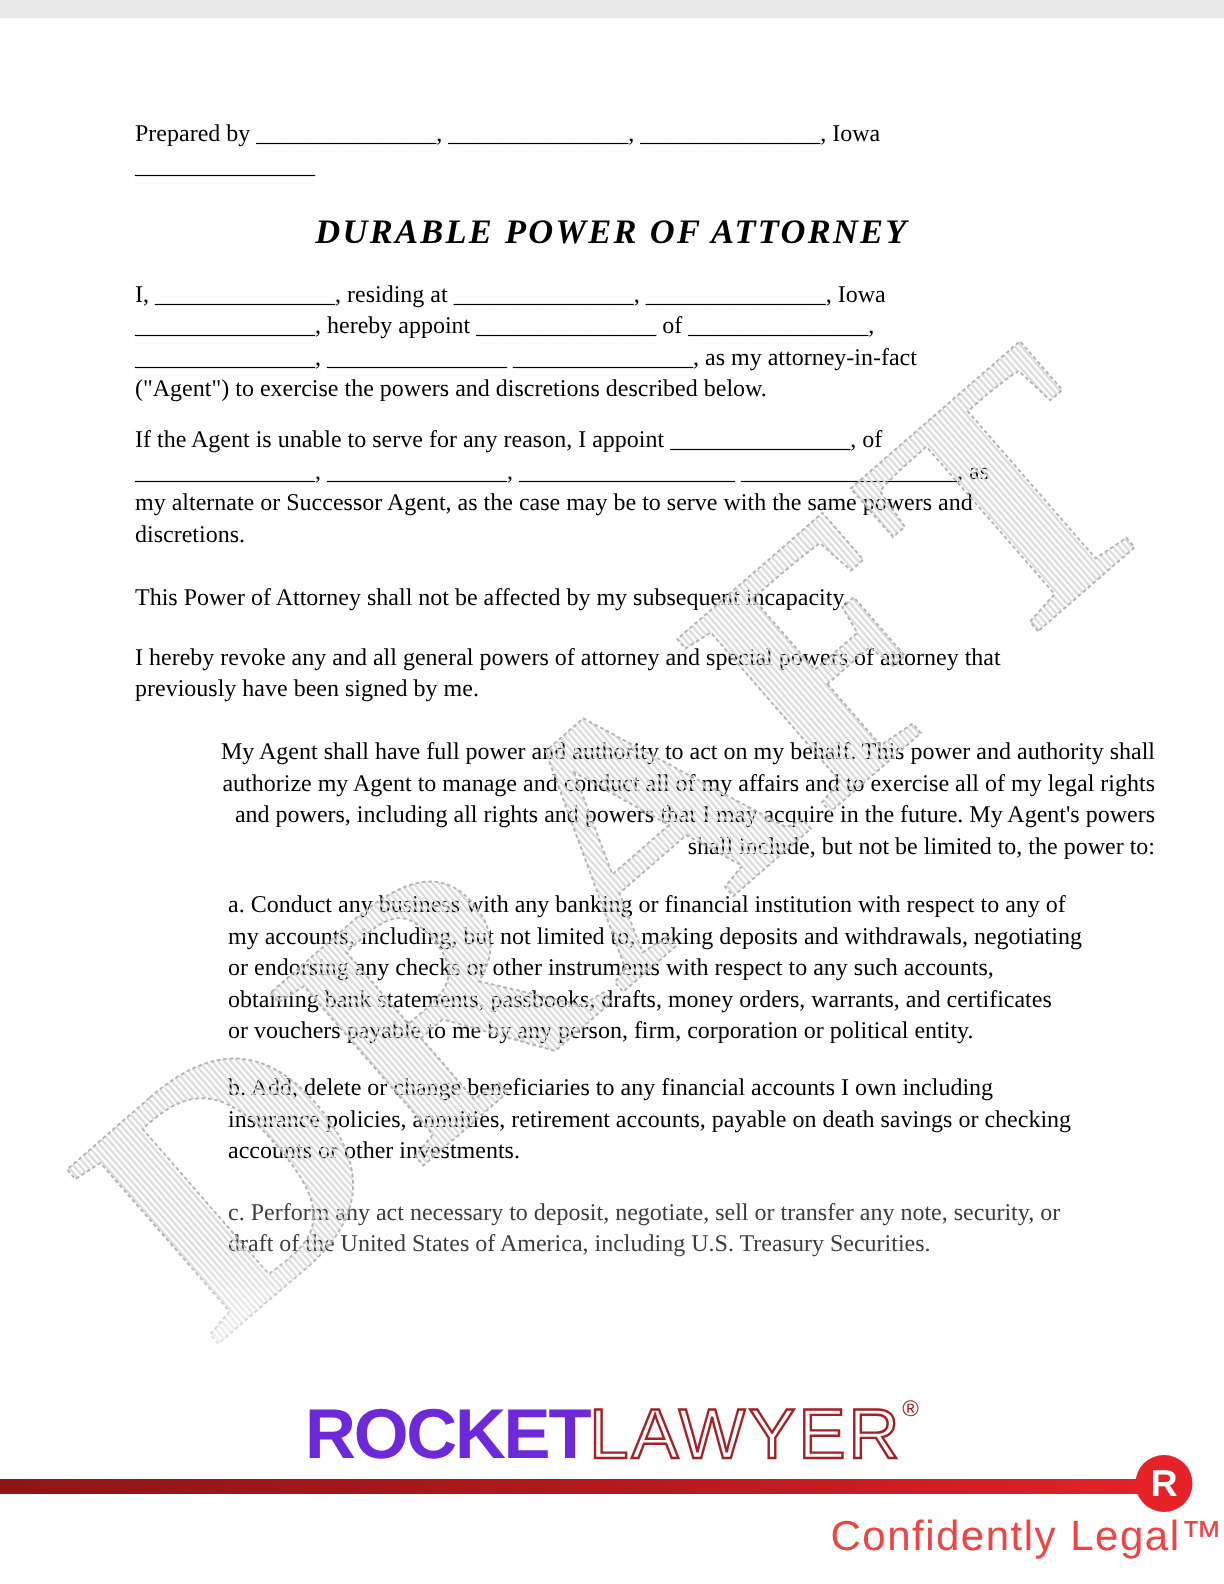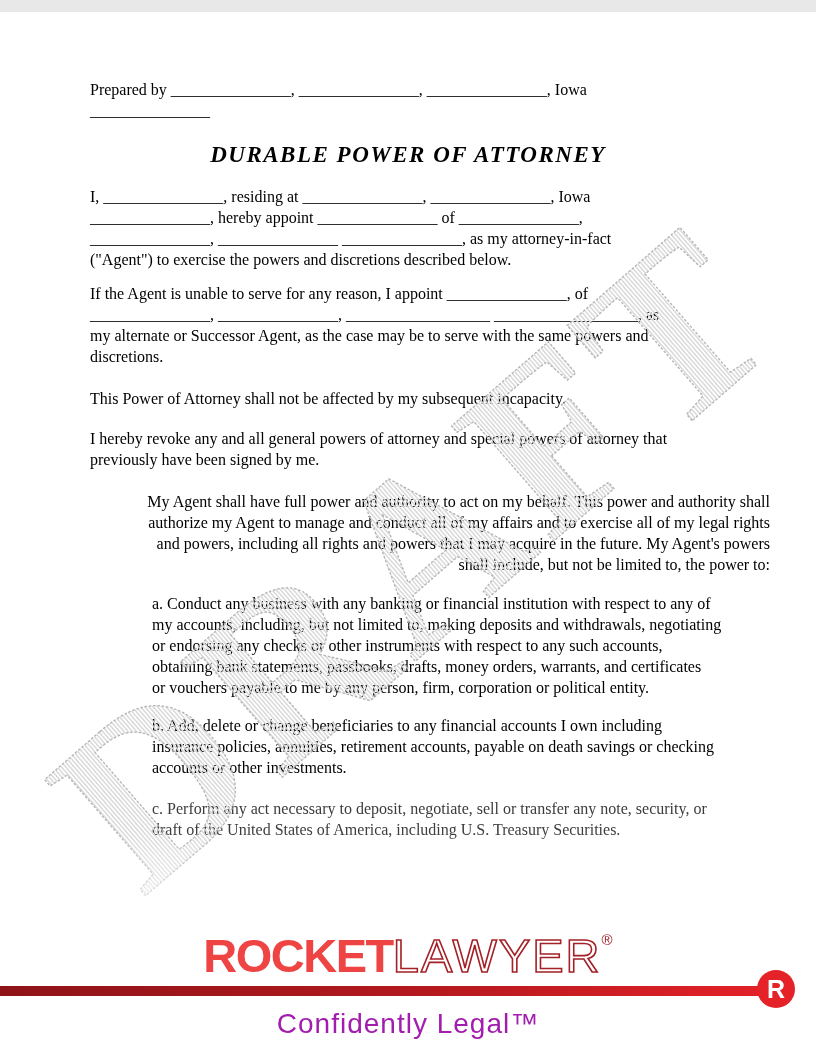--- a/index.html
+++ b/index.html
@@ -68,21 +68,21 @@
     left: 0;
     width: 816px;
     text-align: center;
     font-family: "Liberation Sans", sans-serif;
     white-space: nowrap;
   }
   .logo-rocket {
     font-size: 47px;
     font-weight: 800;
     letter-spacing: -1.5px;
-    color: #ef4444;
+    color: #6d28d9;
     vertical-align: top;
   }
   .logo-lawyer {
     font-size: 47px;
     font-weight: 400;
     letter-spacing: 2px;
     color: #a42127;
     vertical-align: top;
   }
   @supports (-webkit-text-stroke: 1px red) {
@@ -118,26 +118,26 @@
     font-family: "Liberation Sans", sans-serif;
     font-weight: 800;
     font-size: 25px;
     color: #ffffff;
   }
   .tagline {
     position: absolute;
     top: 996px;
     left: 0;
     width: 816px;
-    text-align: center;
+    text-align: right;
     font-family: "Liberation Sans", sans-serif;
     font-weight: 300;
     font-size: 28px;
     letter-spacing: 1px;
-    color: #a21caf;
+    color: #ef4444;
   }
 </style>
 </head>
 <body>
 
 <div class="page">
 
   <div class="content">
     <div class="doc-par">Prepared by _______________, _______________, _______________, Iowa
 _______________</div>

